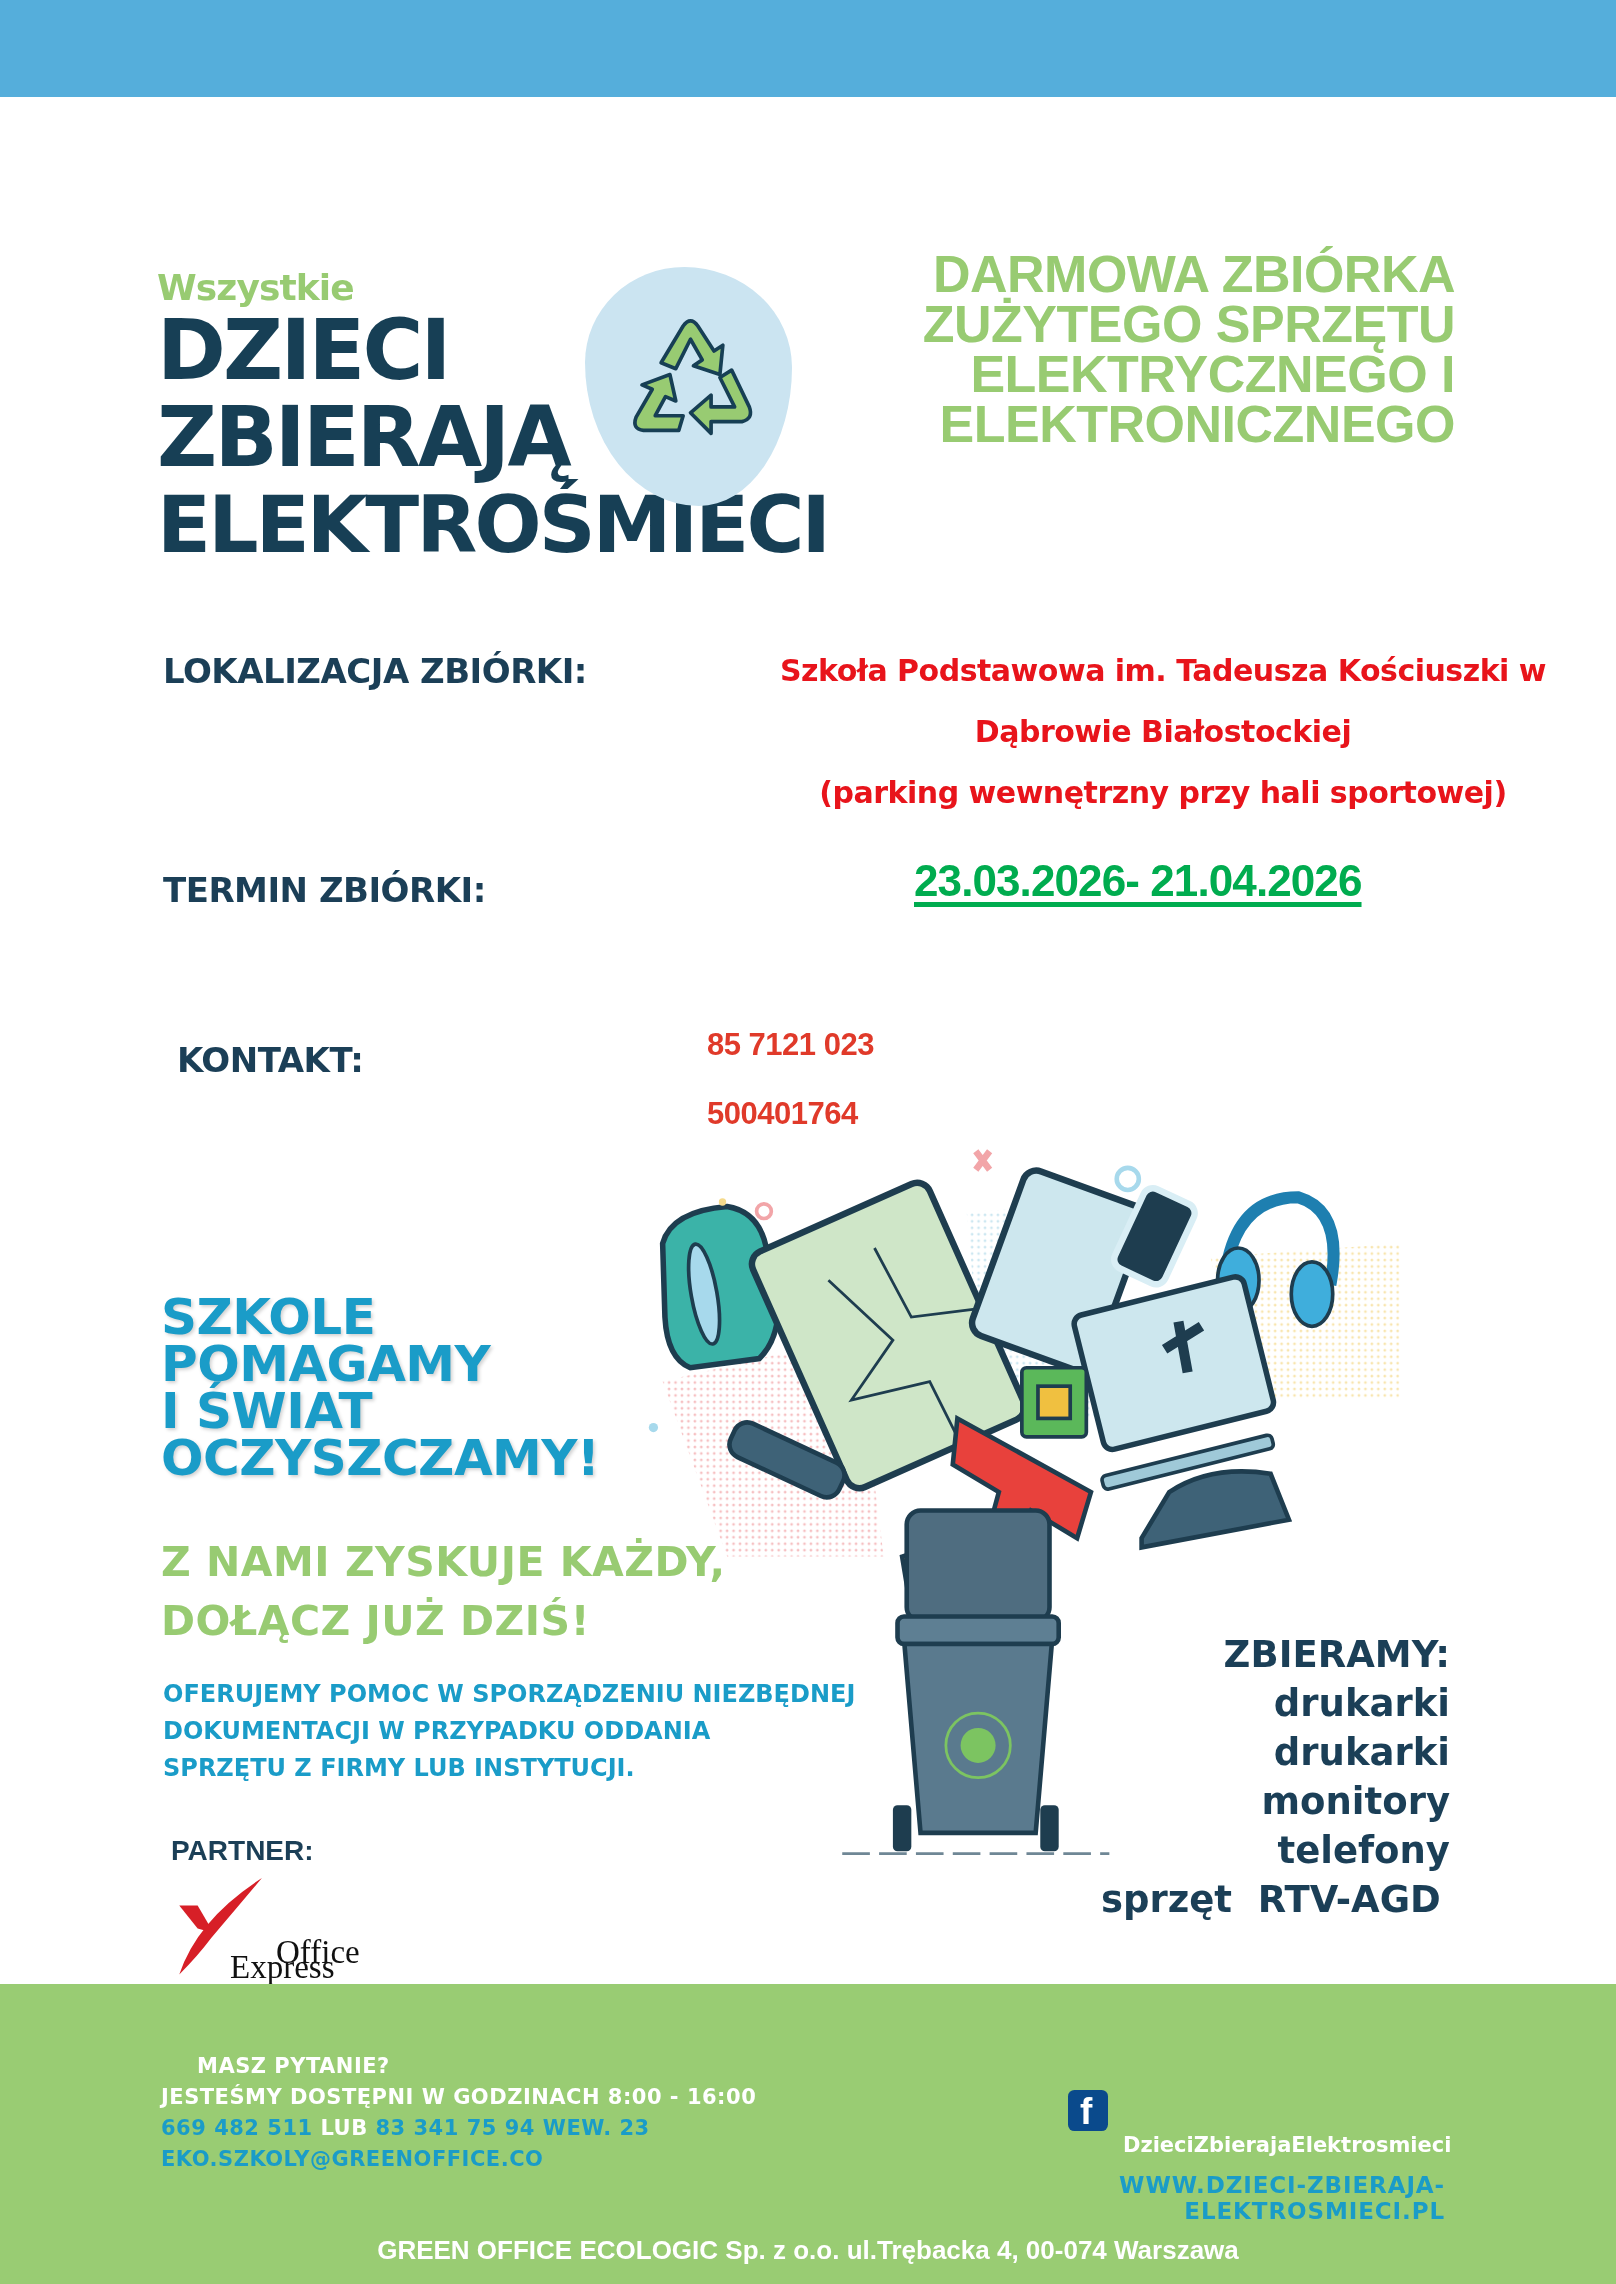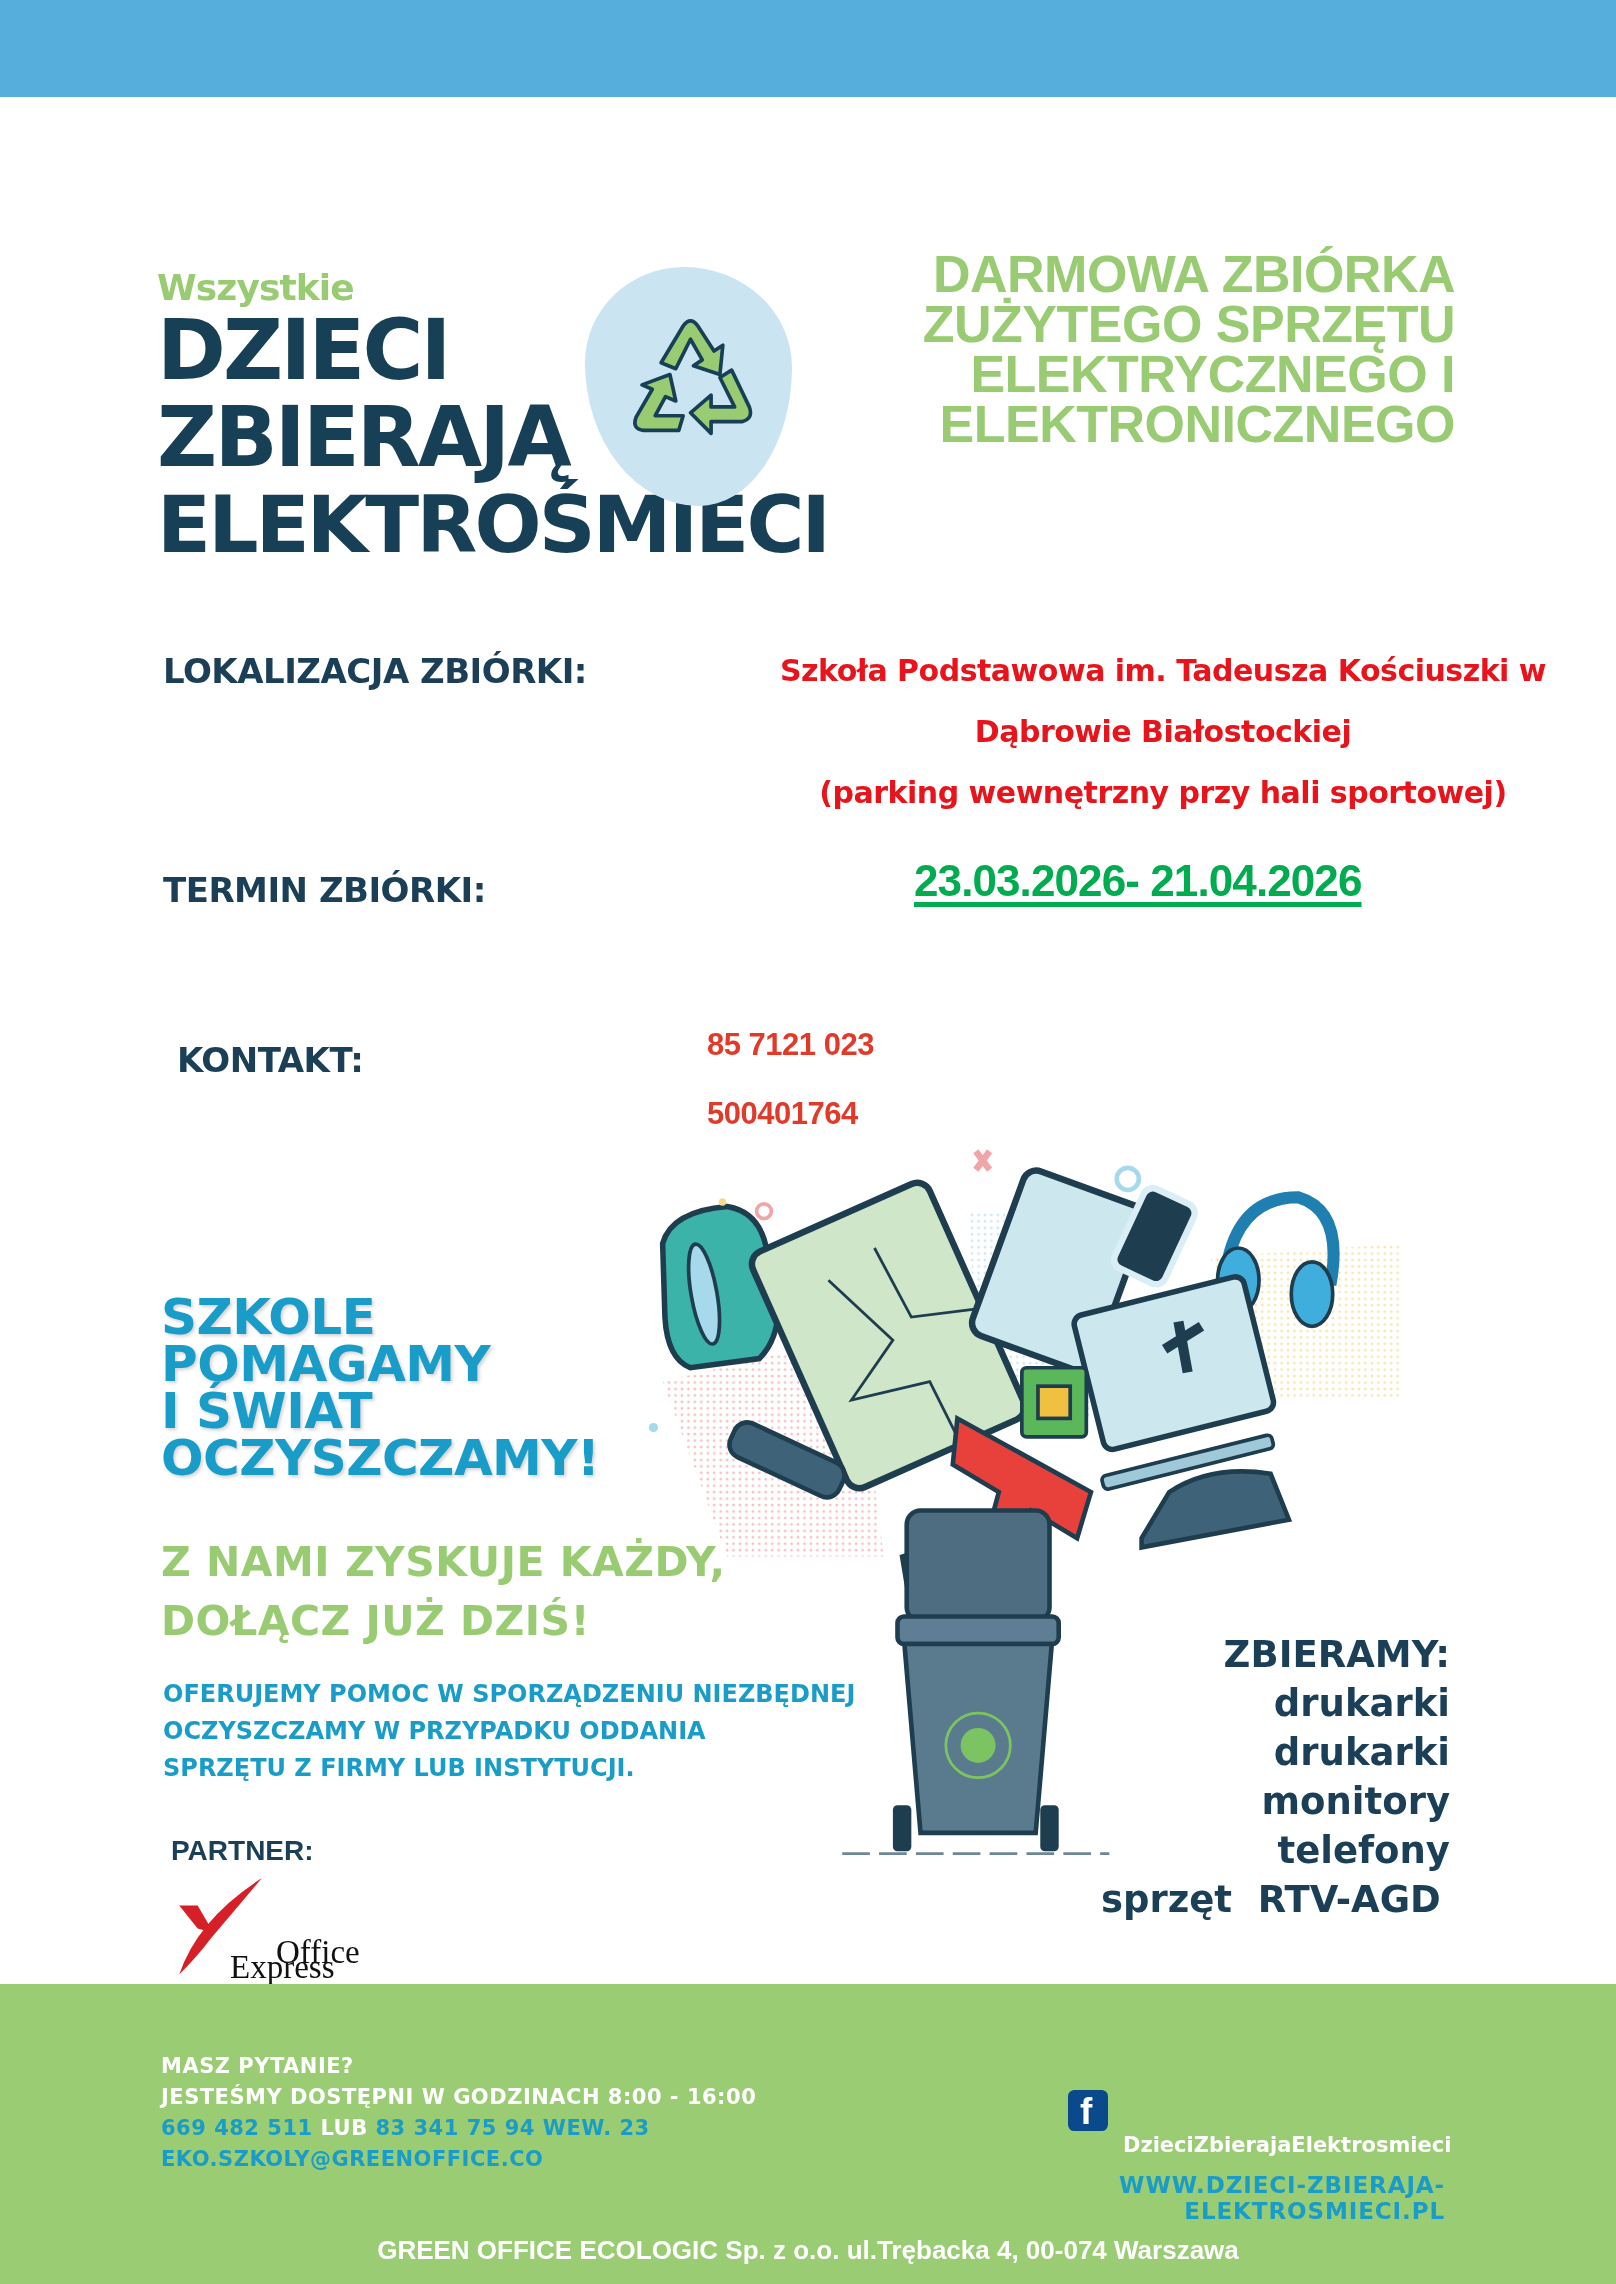--- a/index.html
+++ b/index.html
@@ -153,21 +153,21 @@
   <div>OCZYSZCZAMY!</div>
 </div>
 
 <div class="abs slogan2" style="color:#98CB72;">
   <div>Z NAMI ZYSKUJE KAŻDY,</div>
   <div>DOŁĄCZ JUŻ DZIŚ!</div>
 </div>
 
 <div class="abs offer" style="color:#1A9CC8;">
   <div>OFERUJEMY POMOC W SPORZĄDZENIU NIEZBĘDNEJ</div>
-  <div>OCZYSZCZAMY W PRZYPADKU ODDANIA</div>
+  <div>DOKUMENTACJI W PRZYPADKU ODDANIA</div>
   <div>SPRZĘTU Z FIRMY LUB INSTYTUCJI.</div>
 </div>
 
 <div class="abs partner-label" style="color:#1B3F57;">PARTNER:</div>
 <div class="abs partner-logo">
   <svg width="92" height="101" viewBox="0 0 200 220" style="position:absolute;left:0;top:0;">
     <path d="M20 210 Q60 90 200 0 Q150 60 90 130 Q60 170 20 210 Z" fill="#D71F27"></path>
     <path d="M20 60 L60 60 L95 120 L60 110 Z" fill="#D71F27"></path>
   </svg>
   <div style="position:absolute;left:60px;top:25px;font-family:'Liberation Serif',serif;font-size:33px;line-height:33px;color:#111;margin-top:48px;">Express</div>
@@ -178,21 +178,21 @@
   <div>ZBIERAMY:</div>
   <div>drukarki</div>
   <div>drukarki</div>
   <div>monitory</div>
   <div>telefony</div>
   <div style="white-space:pre;margin-right:9.2px;">sprzęt  RTV-AGD</div>
 </div>
 
 <div class="abs footer" style="background:#99CC73;"></div>
 <div class="abs footer-left">
-  <div style="color:#FFFFFF;">MASZ PYTANIE?</div>
+  <div style="color:#FFFFFF;margin-left:36px;">MASZ PYTANIE?</div>
   <div style="color:#FFFFFF;">JESTEŚMY DOSTĘPNI W GODZINACH 8:00 - 16:00</div>
   <div>
     <span style="color:#1A9CC8;">669 482 511</span><span style="color:#FFFFFF;white-space:pre;"> LUB </span><span style="color:#1A9CC8;">83 341 75 94 WEW. 23</span>
   </div>
   <div style="color:#1A9CC8;">EKO.SZKOLY@GREENOFFICE.CO</div>
 </div>
 
 <div class="abs fb-icon" style="background:#0A4A8C;">
   <span style="position:absolute;left:12px;top:0.9px;color:#fff;font-family:'Liberation Sans',sans-serif;font-weight:bold;font-size:37px;line-height:41px;">f</span>
 </div>

